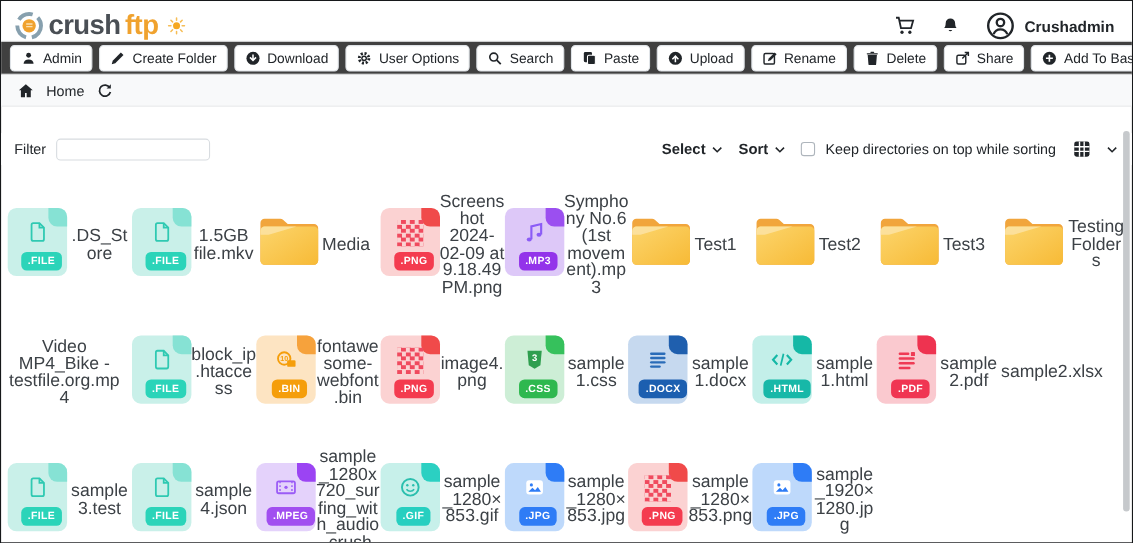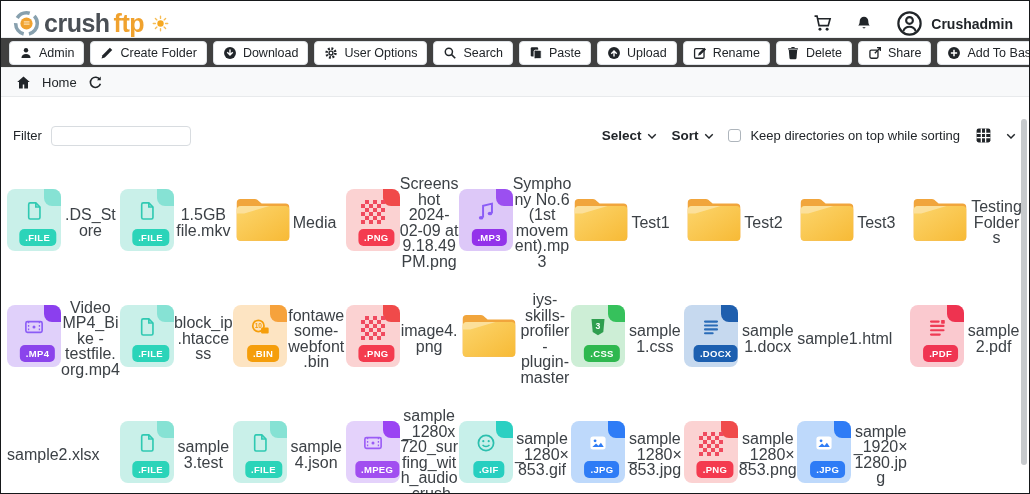--- a/index.html
+++ b/index.html
@@ -371,33 +371,20 @@
             <svg width="60" height="52" viewBox="0 0 64 54">
               <path d="M4 8.5a4 4 0 0 1 4-4h15.2a4 4 0 0 1 2.7 1l4.6 4H56a4 4 0 0 1 4 4V45a4 4 0 0 1-4 4H8a4 4 0 0 1-4-4z" fill="#f1a53c"></path>
               <rect x="4" y="12" width="56" height="37" rx="4" fill="url(#folderg)"></rect>
               <path d="M4 16.5c0-2.5 2-4.5 4.5-4.5H39l-27 8H4z" fill="#fbe3a4" opacity=".85"></path>
             </svg>
           </span>
         </div>
         <div class="fname">Testing Folders</div>
       </div>
       <div class="card">
-        <div class="icon-area">
-          <div class="doc" style="--body:#e0d0fa;--fold:#8b3fee;--badge:#8b44ec;--glyph:#8b5cf6">
-            <div class="doc-fold"></div>
-            <div class="doc-glyph">
-              <svg width="26" height="26" viewBox="0 0 24 24">
-                <rect x="4.5" y="7" width="15" height="10" rx="1.5" fill="none" stroke="#8b5cf6" stroke-width="1.5"></rect>
-                <path d="M7 7v10M17 7v10" stroke="#8b5cf6" stroke-width="1.2" stroke-dasharray="1.6 1.6"></path>
-                <circle cx="12" cy="12" r="1.4" fill="#8b5cf6"></circle>
-              </svg>
-            </div>
-            <div class="doc-badge">.MP4</div>
-          </div>
-        </div>
         <div class="fname">Video MP4_Bike - testfile.org.mp4</div>
       </div>
       <div class="card">
         <div class="icon-area">
           <div class="doc" style="--body:#c9f0e9;--fold:#86e2d4;--badge:#2bd4b9;--glyph:#2fc9b2">
             <div class="doc-fold"></div>
             <div class="doc-glyph">
               <svg width="26" height="26" viewBox="0 0 24 24">
                 <path d="M8.5 4.5h5.2l3.8 3.8V18a1.4 1.4 0 0 1-1.4 1.4H8.5A1.4 1.4 0 0 1 7.1 18V5.9a1.4 1.4 0 0 1 1.4-1.4z" fill="none" stroke="#2fc9b2" stroke-width="1.5"></path>
                 <path d="M13.7 4.5v3.8h3.8" fill="none" stroke="#2fc9b2" stroke-width="1.5"></path>
@@ -428,32 +415,20 @@
         <div class="icon-area">
           <div class="doc" style="--body:#fbd2d2;--fold:#f04a4a;--badge:#f43b4f;--glyph:#f04a5e">
             <div class="doc-fold"></div>
             <div class="doc-glyph">
               <div class="checker"></div>
             </div>
             <div class="doc-badge">.PNG</div>
           </div>
         </div>
         <div class="fname">image4.png</div>
-      </div>
-      <div class="card">
-        <div class="icon-area">
-          <span class="icon">
-            <svg width="60" height="52" viewBox="0 0 64 54">
-              <path d="M4 8.5a4 4 0 0 1 4-4h15.2a4 4 0 0 1 2.7 1l4.6 4H56a4 4 0 0 1 4 4V45a4 4 0 0 1-4 4H8a4 4 0 0 1-4-4z" fill="#f1a53c"></path>
-              <rect x="4" y="12" width="56" height="37" rx="4" fill="url(#folderg)"></rect>
-              <path d="M4 16.5c0-2.5 2-4.5 4.5-4.5H39l-27 8H4z" fill="#fbe3a4" opacity=".85"></path>
-            </svg>
-          </span>
-        </div>
-        <div class="fname">iys-skills-profiler-plugin-master</div>
       </div>
       <div class="card">
         <div class="icon-area">
           <div class="doc" style="--body:#cdeed6;--fold:#36c15c;--badge:#2eb84f;--glyph:#2f9e4f">
             <div class="doc-fold"></div>
             <div class="doc-glyph">
               <svg width="26" height="26" viewBox="0 0 24 24">
                 <path d="M6 4.5h12l-1.1 12.1L12 19.5l-4.9-2.9z" fill="#2f9e4f"></path>
                 <text x="12" y="13.5" font-size="8" font-weight="bold" text-anchor="middle" fill="#fff">3</text>
               </svg>
@@ -476,20 +451,32 @@
                   <rect x="5.5" y="16.8" width="9" height="2" rx="1"></rect>
                 </g>
               </svg>
             </div>
             <div class="doc-badge">.DOCX</div>
           </div>
         </div>
         <div class="fname">sample1.docx</div>
       </div>
       <div class="card">
+        <div class="icon-area">
+          <div class="doc" style="--body:#c3efe9;--fold:#15b8a6;--badge:#17b8a8;--glyph:#14b8a6">
+            <div class="doc-fold"></div>
+            <div class="doc-glyph">
+              <svg width="26" height="26" viewBox="0 0 24 24">
+                <path d="M8 8l-3.6 4L8 16M16 8l3.6 4L16 16" fill="none" stroke="#14b8a6" stroke-width="1.8"></path>
+                <path d="M13.2 7l-2.4 10" stroke="#14b8a6" stroke-width="1.5"></path>
+              </svg>
+            </div>
+            <div class="doc-badge">.HTML</div>
+          </div>
+        </div>
         <div class="fname">sample1.html</div>
       </div>
       <div class="card">
         <div class="icon-area">
           <div class="doc" style="--body:#fac9cf;--fold:#ee3350;--badge:#f03552;--glyph:#ef3b55">
             <div class="doc-fold"></div>
             <div class="doc-glyph">
               <svg width="26" height="26" viewBox="0 0 24 24">
                 <g fill="#ef3b55">
                   <rect x="5.5" y="6" width="9" height="2" rx="1"></rect>

